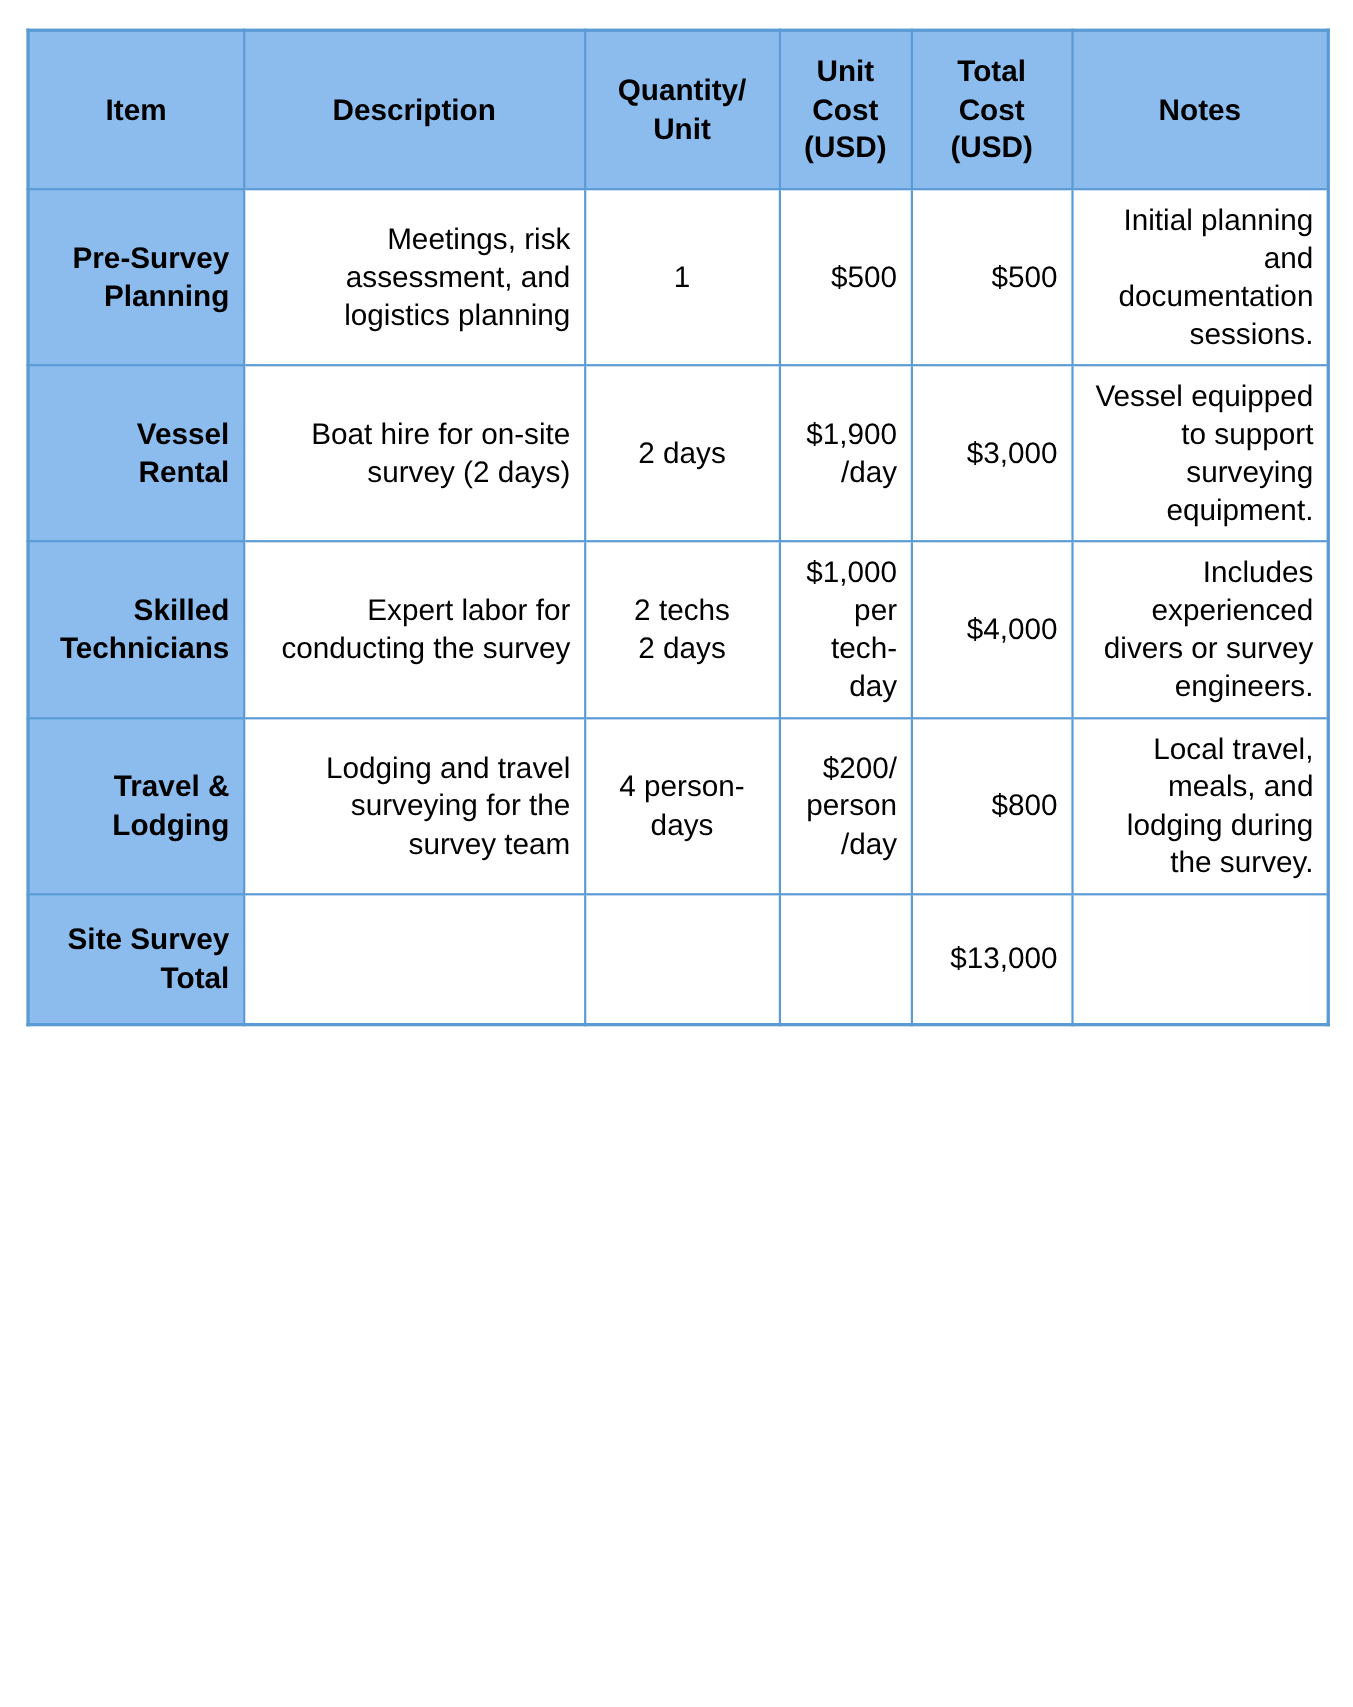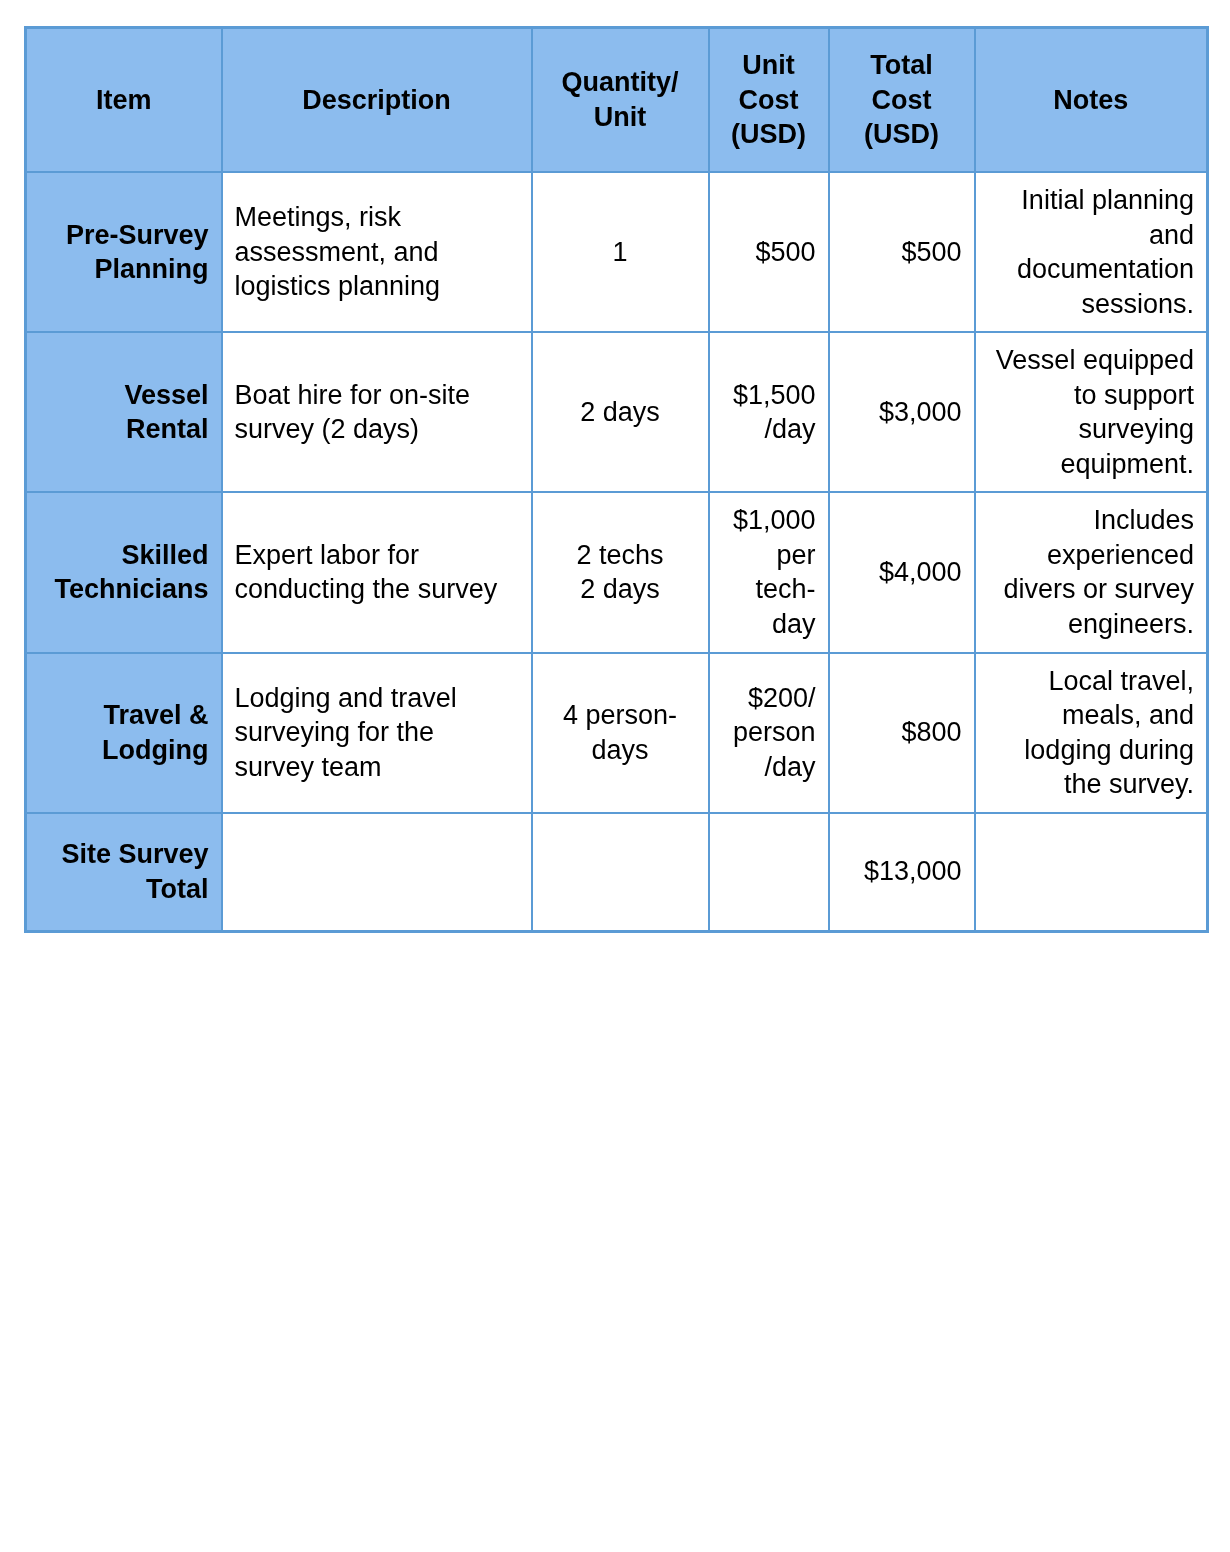--- a/index.html
+++ b/index.html
@@ -54,21 +54,21 @@
   td.item-cell {
     background: #8cbcee;
     color: #ffffff;
     font-weight: bold;
     text-align: right;
     font-size: 27px;
     line-height: 1.28;
     margin-top: 16px;
   }
   td.desc-cell {
-    text-align: left;
+    text-align: right;
     border-radius: 20px;
   }
   td.qty-cell {
     text-align: center;
   }
   td.unit-cell {
     text-align: right;
   }
   td.total-cell {
     text-align: right;
@@ -119,21 +119,21 @@
         <td class="desc-cell">Meetings, risk assessment, and logistics planning</td>
         <td class="qty-cell nowrap-keep">1</td>
         <td class="unit-cell">$500</td>
         <td class="total-cell">$500</td>
         <td class="notes-cell">Initial planning and documentation sessions.</td>
       </tr>
       <tr>
         <td class="item-cell nowrap-keep">Vessel Rental</td>
         <td class="desc-cell">Boat hire for on-site survey (2 days)</td>
         <td class="qty-cell nowrap-keep">2 days</td>
-        <td class="unit-cell">$1,500 /day</td>
+        <td class="unit-cell">$1,900 /day</td>
         <td class="total-cell">$3,000</td>
         <td class="notes-cell">Vessel equipped to support surveying equipment.</td>
       </tr>
       <tr>
         <td class="item-cell nowrap-keep">Skilled Technicians</td>
         <td class="desc-cell">Expert labor for conducting the survey</td>
         <td class="qty-cell nowrap-keep">2 techs
 2 days</td>
         <td class="unit-cell">$1,000 per tech-day</td>
         <td class="total-cell">$4,000</td>

